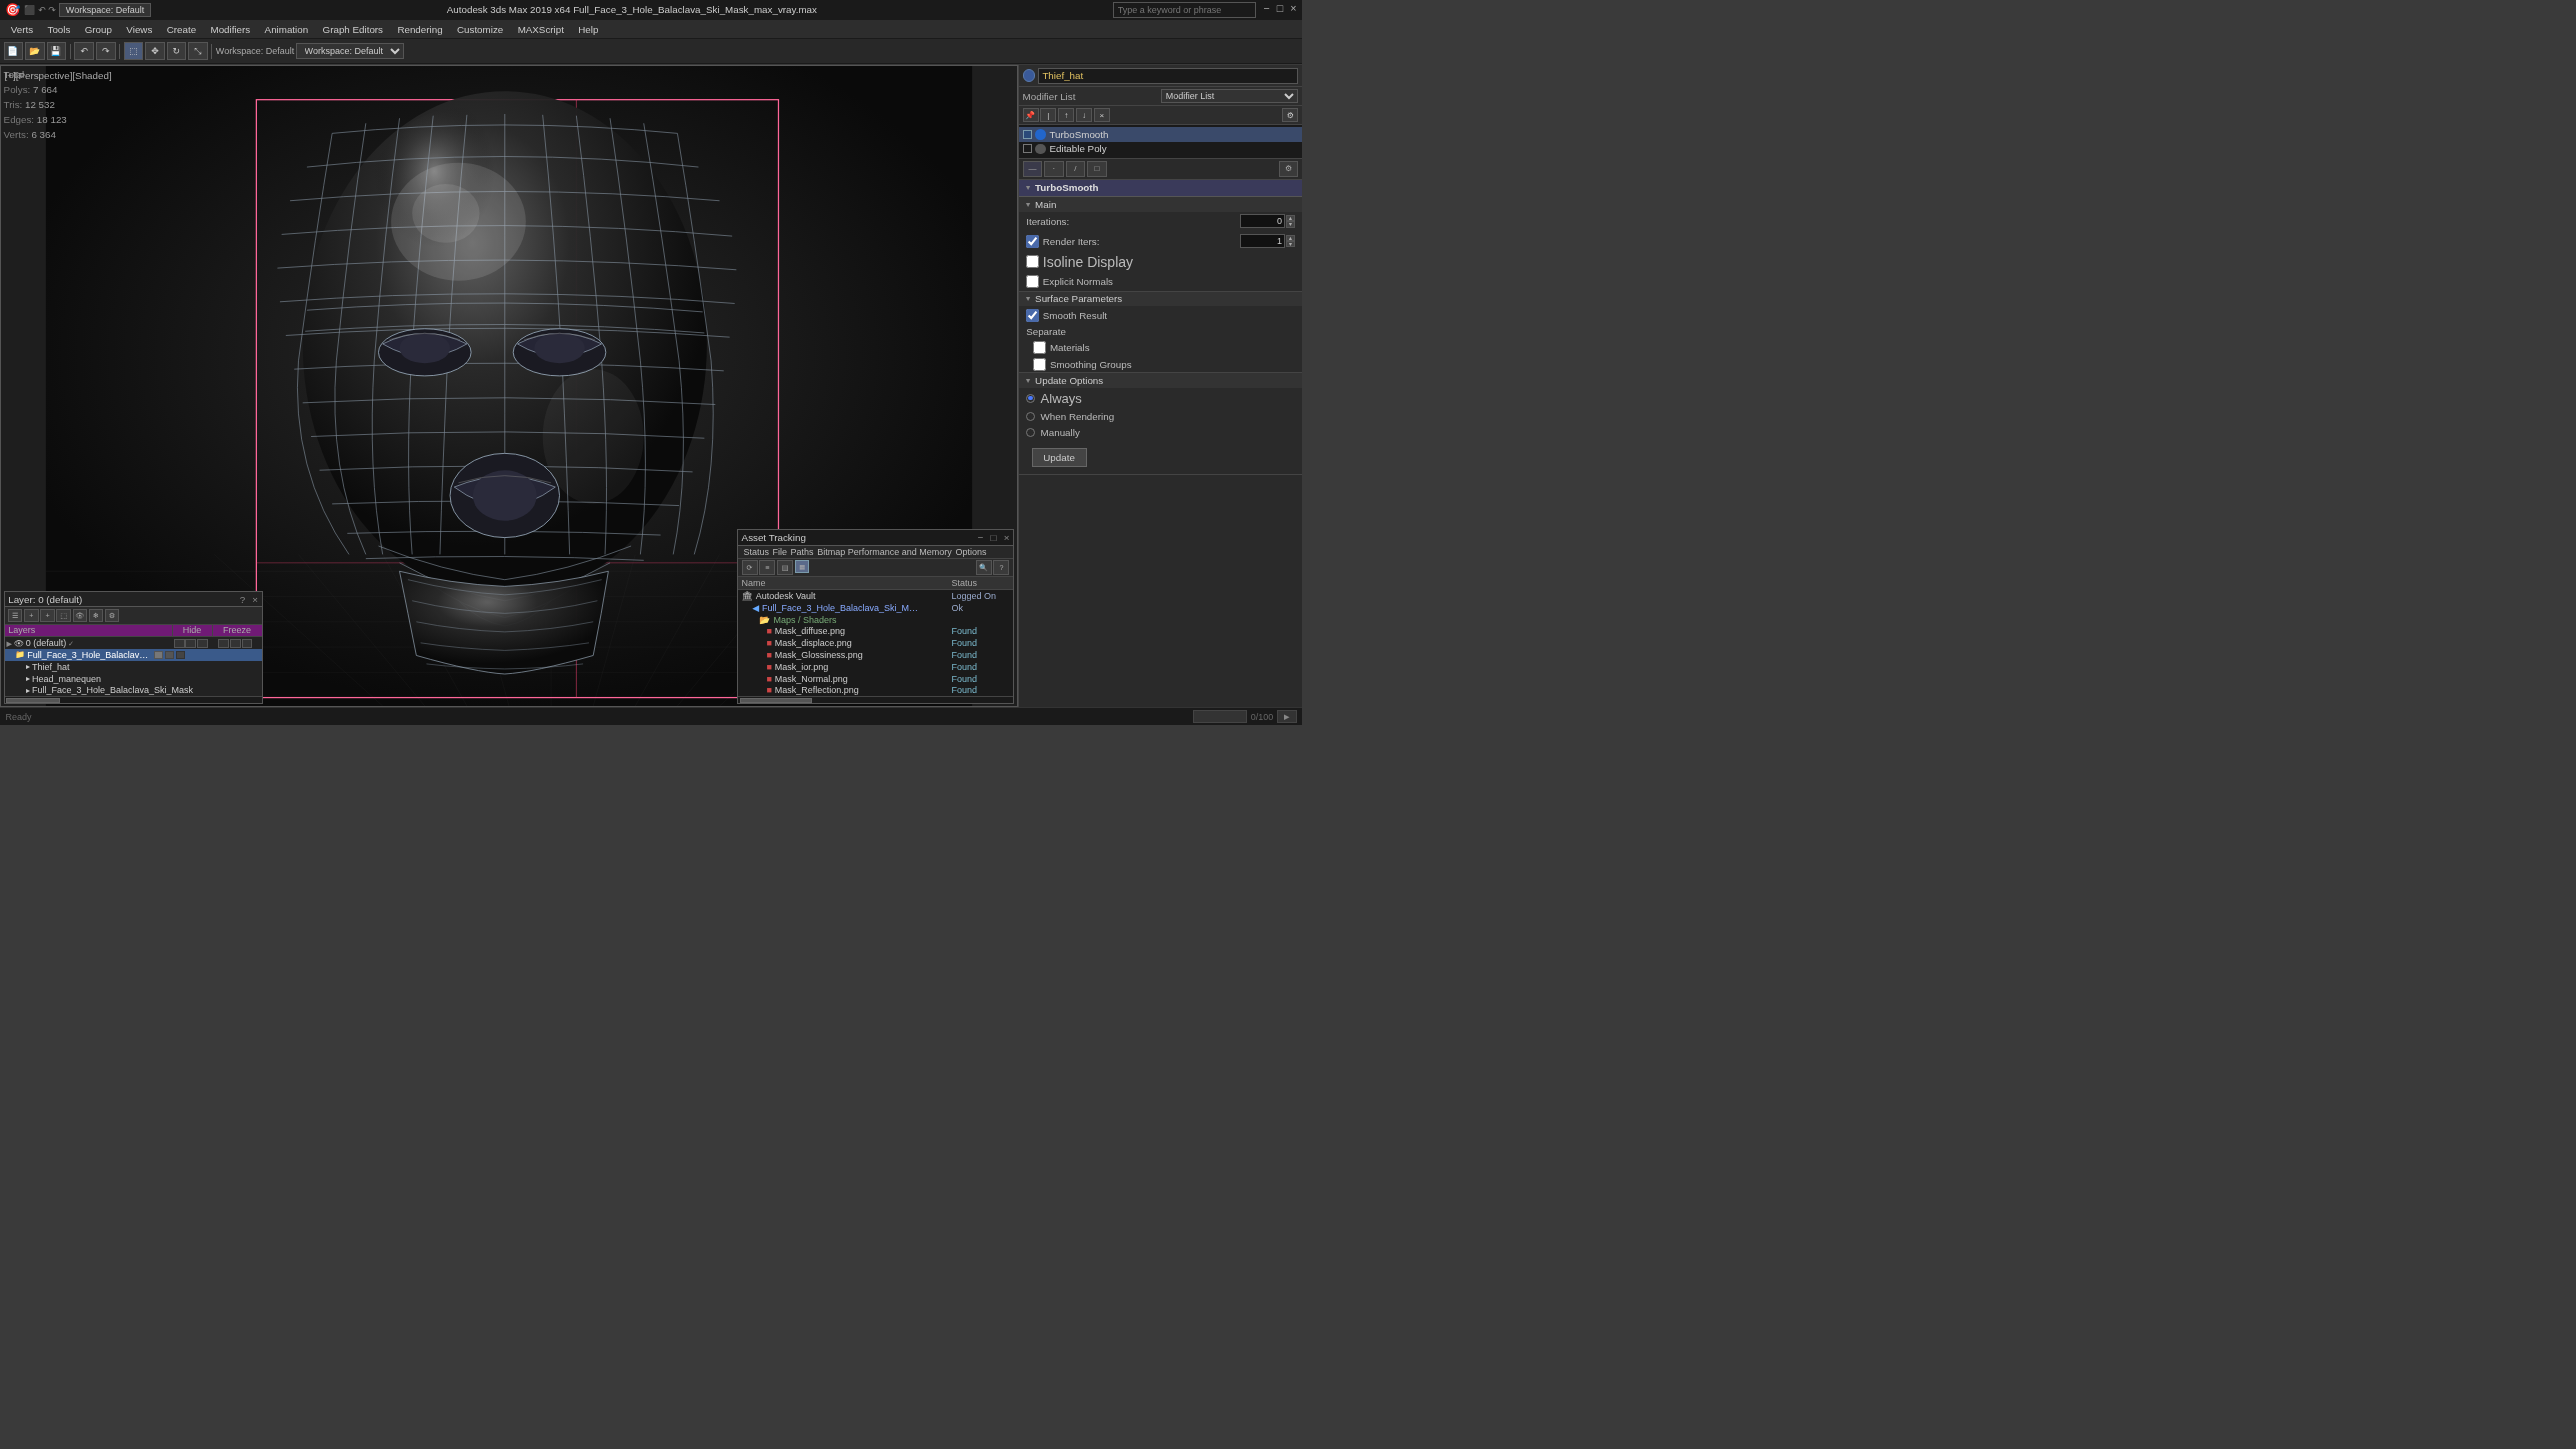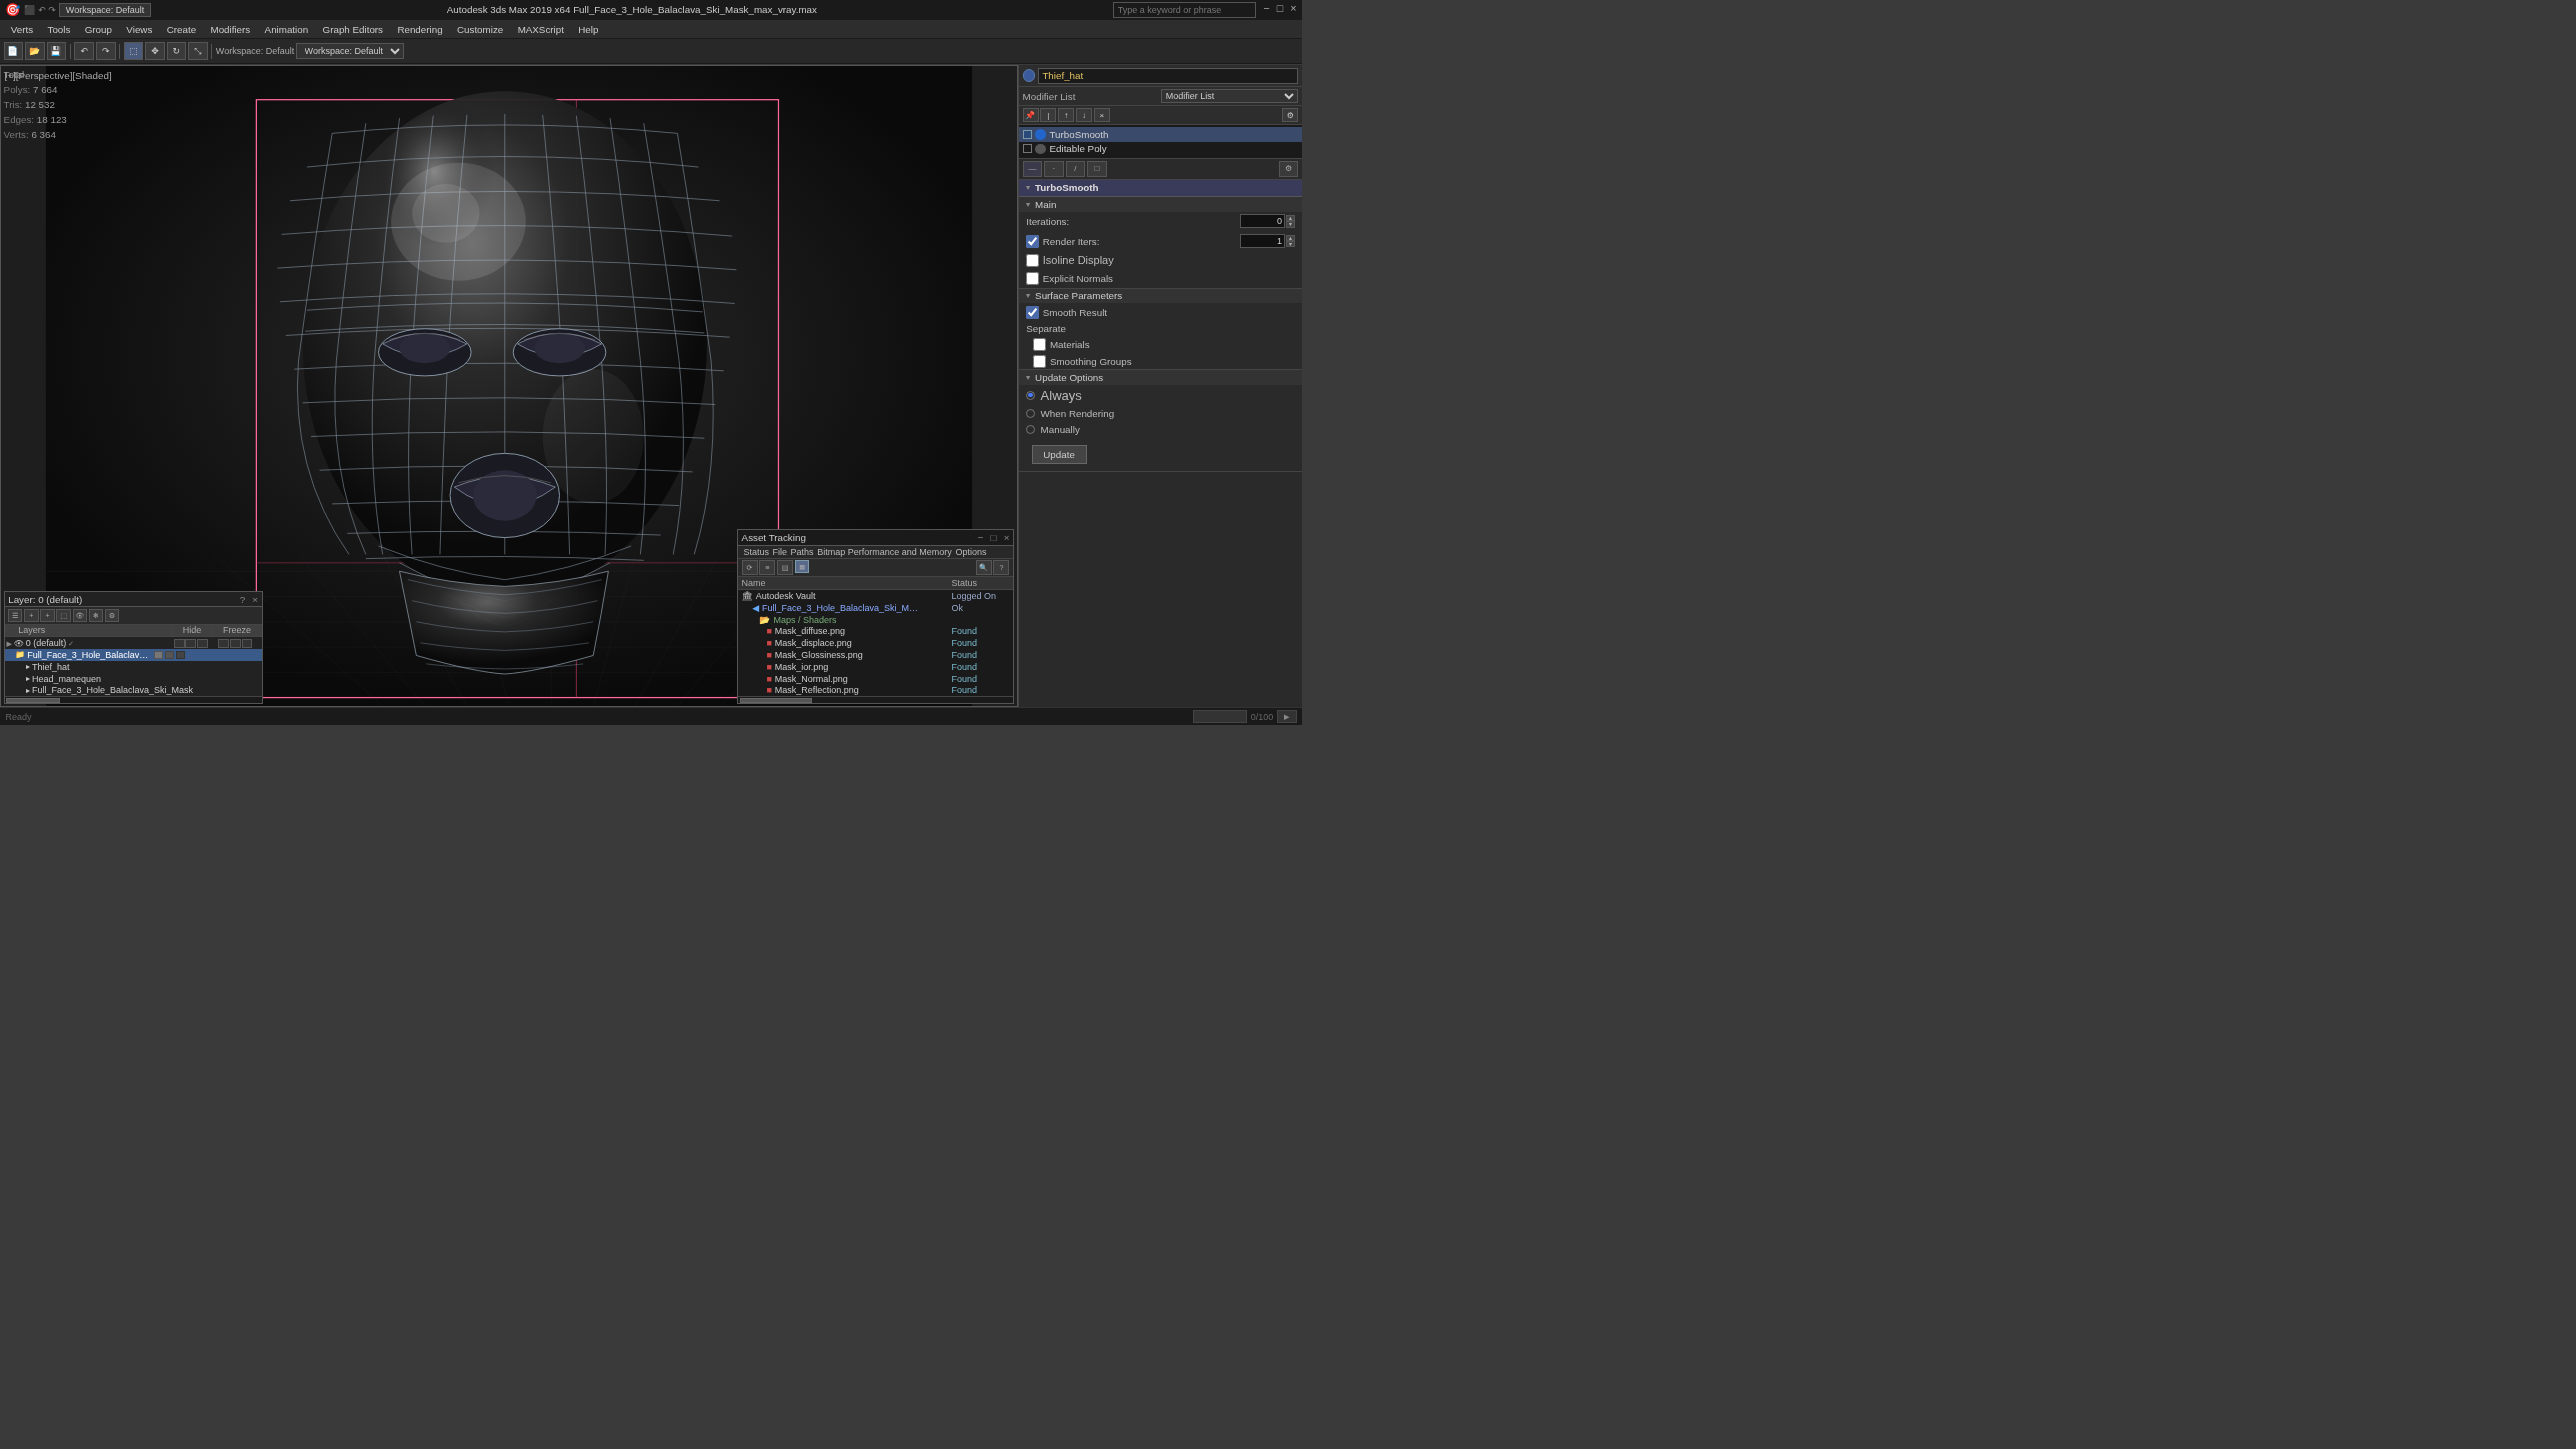--- a/index.html
+++ b/index.html
@@ -330,21 +330,21 @@
         <span style="flex:1; font-size:9.8px; color:#bbb;">Render Iters:</span>
         <input class="small-input" value="1" style="width: 45px; height: 14.3px; background: rgb(17, 17, 17); border: 0.9px solid rgb(85, 85, 85); color: rgb(204, 204, 204); font-size: 9px; text-align: right; padding-right: 1.8px;">
         <div style="display:flex; flex-direction:column; margin-left:0.9px;">
           <div style="width:9px; height:6.3px; background:#444; border:0.9px solid #555; font-size:5.4px; color:#aaa; display:flex; align-items:center; justify-content:center;">▲</div>
           <div style="width:9px; height:6.3px; background:#444; border:0.9px solid #555; font-size:5.4px; color:#aaa; display:flex; align-items:center; justify-content:center;">▼</div>
         </div>
       </div>
 
       <div style="display:flex; align-items:center; padding:2.7px 7.2px;">
         <input type="checkbox" style="margin-right: 3.6px; accent-color: rgb(74, 106, 170);">
-        <span style="font-size:11px; color:#bbb;">Isoline Display</span>
+        <span style="font-size:14px; color:#bbb;">Isoline Display</span>
       </div>
 
       <div style="display:flex; align-items:center; padding:2.7px 7.2px;">
         <input type="checkbox" style="margin-right: 3.6px; accent-color: rgb(74, 106, 170);">
         <span style="font-size:9.8px; color:#bbb;">Explicit Normals</span>
       </div>
     </div>
 
     <div style="border-bottom:0.9px solid #444;">
       <div style="padding:1.8px 5.4px; background:#333; display:flex; align-items:center; cursor:pointer;">
@@ -413,21 +413,21 @@
   <div id="layer-toolbar" style="display:flex; gap:1.8px; padding:1.8px 3.6px; background:#2a2a2a; border-bottom:0.9px solid #444;">
     <div class="layer-tool">☰</div>
     <div class="layer-tool">+</div>
     <div class="layer-tool">+</div>
     <div class="layer-tool">⬚</div>
     <div class="layer-tool">👁</div>
     <div class="layer-tool">❄</div>
     <div class="layer-tool">⚙</div>
   </div>
 
-  <div style="display:flex; background:#404040; border-bottom:0.9px solid #444;padding-left:10px;">
+  <div style="display:flex; background:#701a75; border-bottom:0.9px solid #444;">
     <div style="flex:1; padding:0.9px 3.6px; font-size:9px; color:#aaa; border-right:0.9px solid #444;">Layers</div>
     <div style="width:40px; padding:0.9px 3.6px; font-size:9px; color:#aaa; border-right:0.9px solid #444; text-align:center;">Hide</div>
     <div style="width:49px; padding:0.9px 3.6px; font-size:9px; color:#aaa; text-align:center;">Freeze</div>
   </div>
 
   <div style="background:#222;">
 
     <div class="layer-row" style="display:flex; padding:0.9px 1.8px; font-size:9px; color:#ccc;">
       <div style="flex:1; display:flex; align-items:center; gap:1.8px;">
         <span style="font-size:7.2px; color:#888;">▶</span>

